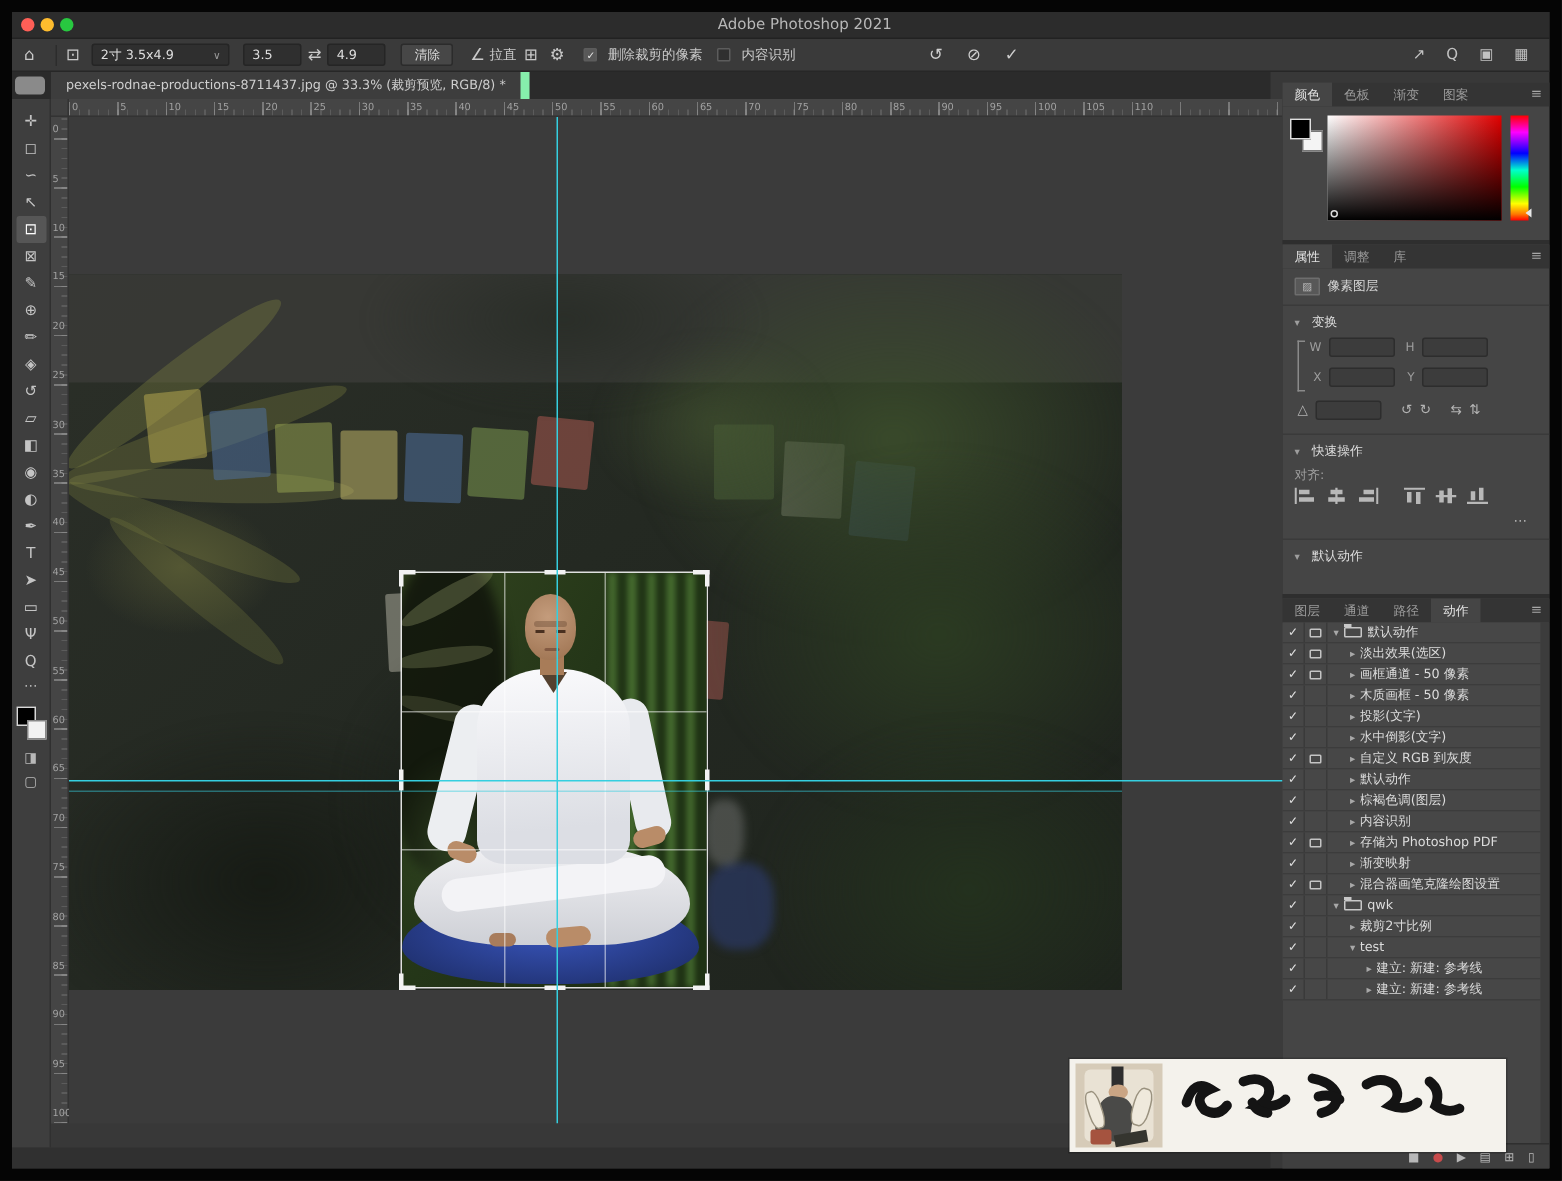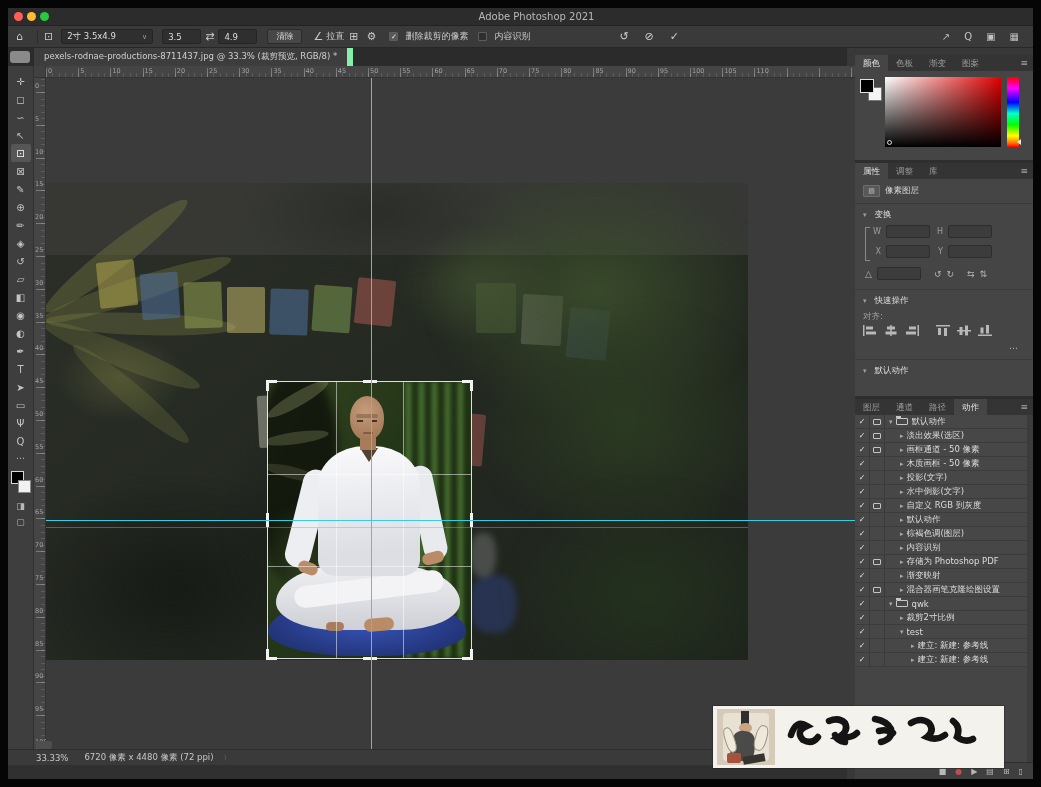--- a/index.html
+++ b/index.html
@@ -634,26 +634,20 @@
             <span class="abtn">■</span>
             <span class="abtn" style="color: rgb(200, 75, 75);">●</span>
             <span class="abtn">▶</span>
             <span class="abtn">▤</span>
             <span class="abtn">⊞</span>
             <span class="abtn">▯</span>
           </div>
     </div>
   </div>
 
-  <div class="statusbar">
-    <span class="statchip"></span>
-    <span class="statzoom">33.33%</span>
-    <span class="statsize">6720 像素 x 4480 像素 (72 ppi)</span>
-    <span class="statchev">〉</span>
-  </div>
   <div class="bottomstrip"></div>
 
   <div class="watermark">
     <div class="wmthumb">
       <div style="position:absolute;left:6px;top:4px;width:46px;height:48px;background:#e9e2d4;border-radius:4px;"></div>
       <div style="position:absolute;left:24px;top:2px;width:8px;height:16px;background:#2e2e2e;"></div>
       <div style="position:absolute;left:22px;top:14px;width:13px;height:10px;background:#caa584;border-radius:50%;"></div>
       <div style="position:absolute;left:14px;top:22px;width:24px;height:30px;background:#4a4a48;border-radius:40% 40% 30% 30%;transform:rotate(8deg);"></div>
       <div style="position:absolute;left:8px;top:18px;width:10px;height:26px;background:#efe9dc;border:1px solid #9a927f;border-radius:40%;transform:rotate(-18deg);"></div>
       <div style="position:absolute;left:38px;top:16px;width:12px;height:26px;background:#efe9dc;border:1px solid #9a927f;border-radius:40%;transform:rotate(16deg);"></div>

